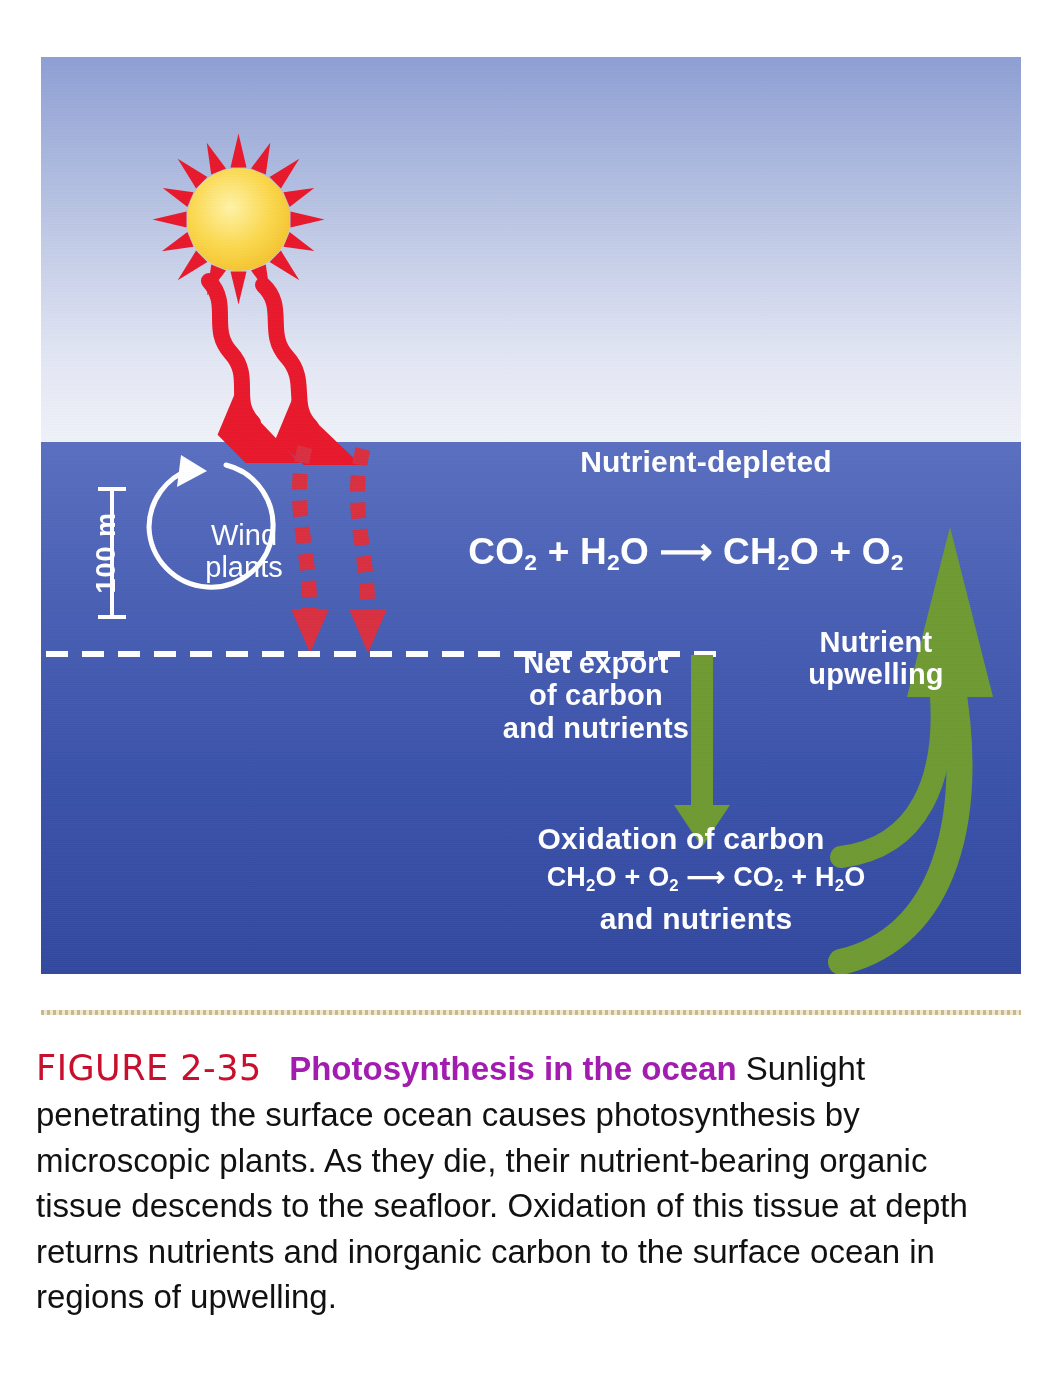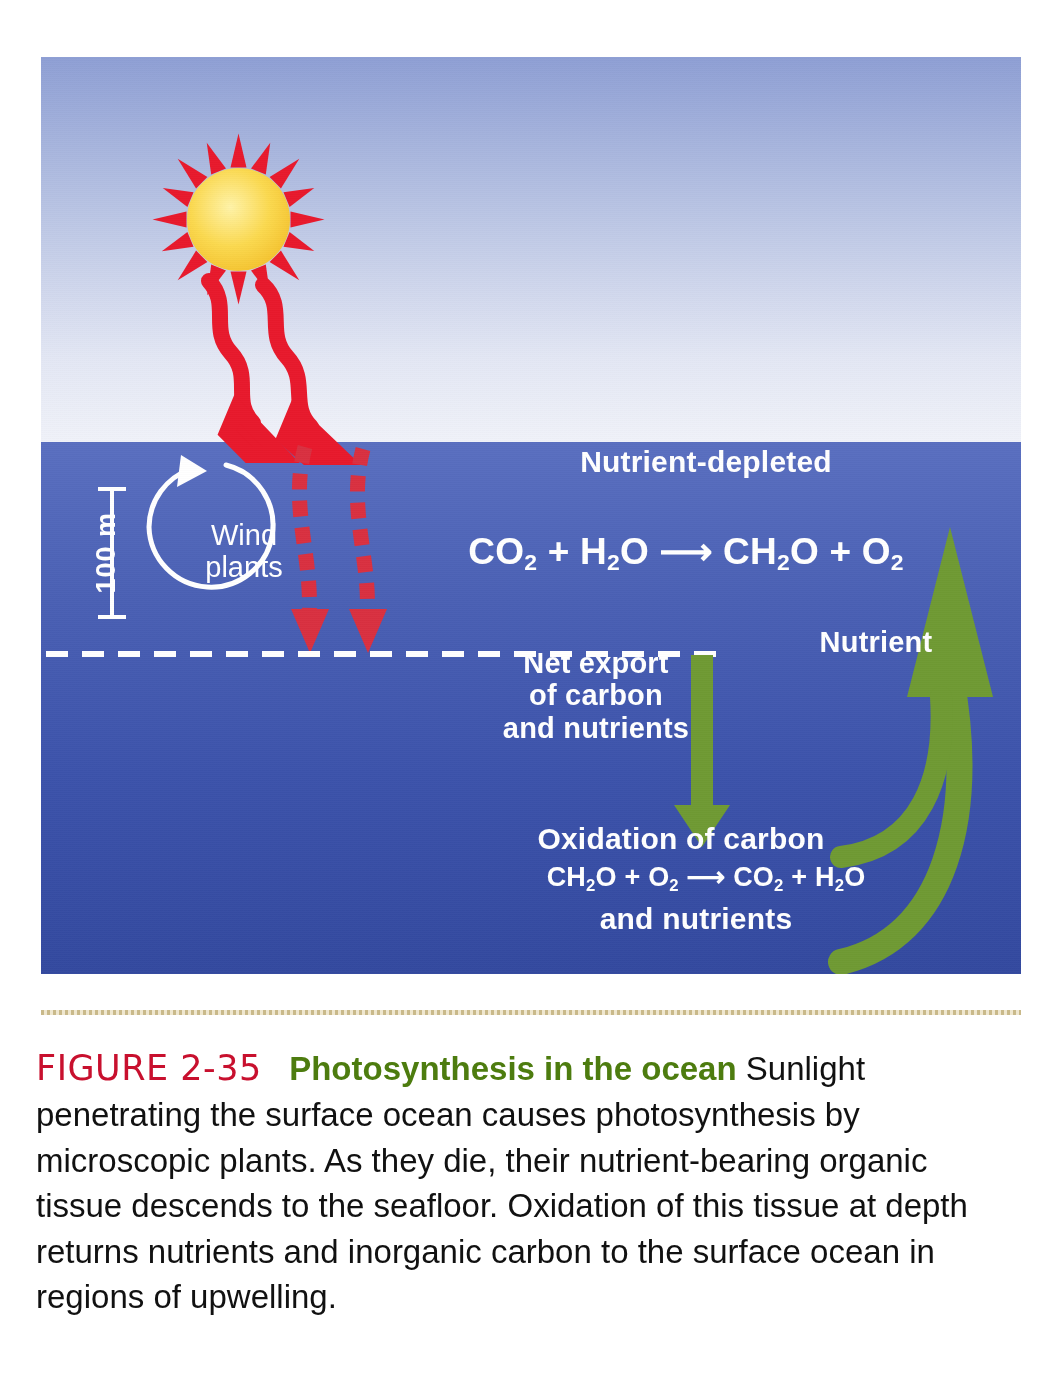--- a/index.html
+++ b/index.html
@@ -183,21 +183,21 @@
     color: #111111;
   }
   #figure-number {
     color: #c8102e;
     font-weight: normal;
     font-size: 35px;
     letter-spacing: .5px;
     font-family: "DejaVu Sans", sans-serif;
   }
   #figure-headline {
-    color: #4d7c0f;
+    color: #a21caf;
     font-weight: bold;
   }
 </style>
 </head>
 <body>
 
 <div id="figure-panel">
 
   <div id="sky"></div>
   <div id="ocean"></div>
@@ -317,20 +317,21 @@
     <span> + </span>
     <span>H<span class="sub">2</span>O</span>
     <span> ⟶ </span>
     <span>CH<span class="sub">2</span>O</span>
     <span> + </span>
     <span>O<span class="sub">2</span></span>
   </div>
 
   <div class="ocean-text" id="nutrient-upwelling-label">
     <div>Nutrient</div>
+    <div>upwelling</div>
   </div>
 
   <div class="ocean-text" id="net-export-label">
     <div>Net export</div>
     <div>of carbon</div>
     <div>and nutrients</div>
   </div>
 
   <div class="ocean-text" id="oxidation-label">Oxidation of carbon</div>
 

